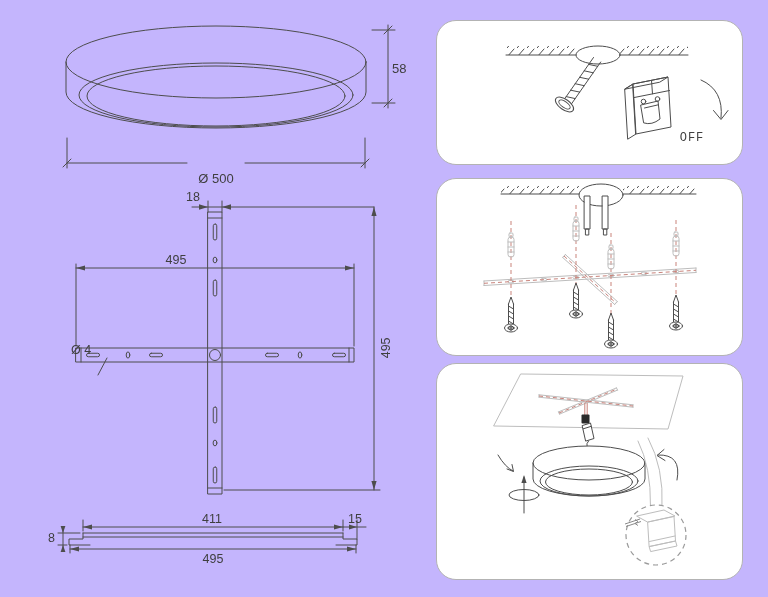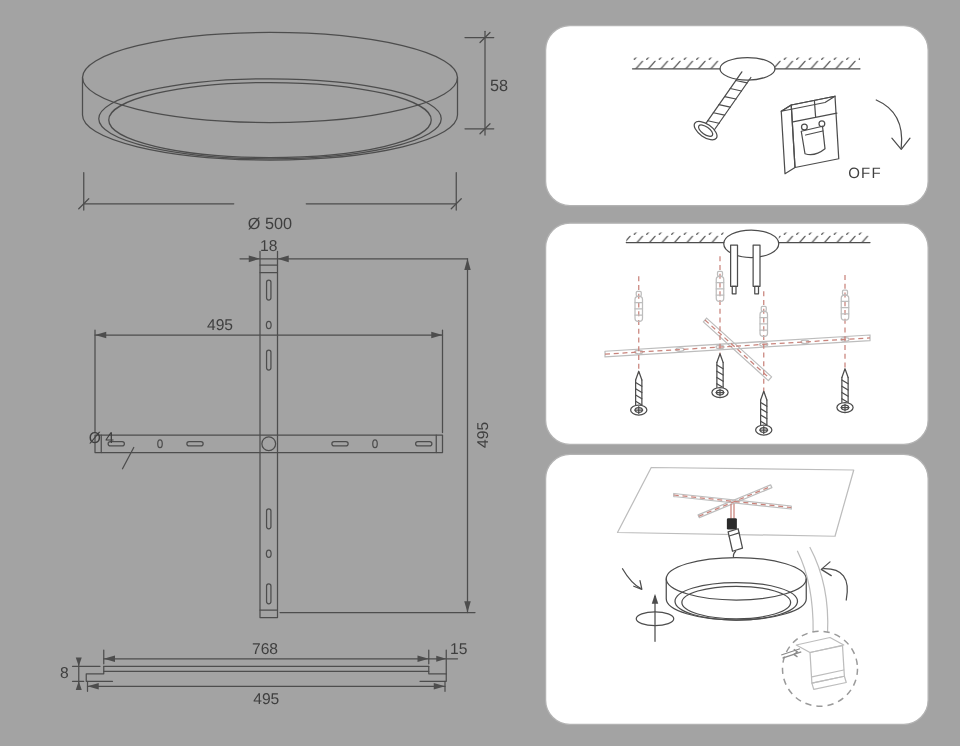--- a/index.html
+++ b/index.html
@@ -1,20 +1,20 @@
 <!DOCTYPE html>
 <html style="--line: #4d4d4d; --light-line: #bdbdbd; --accent-red: #c9837b; --panel-border: #b3b3b3; --text: #3f3f3f;"><head>
 <meta charset="utf-8">
 <style>
   :root{
     --line:#4d4d4d; --light-line:#bdbdbd; --accent-red:#c9837b;
     --panel-border:#b3b3b3; --text:#3f3f3f;
   }
   html,body{margin:0;padding:0;background:#fff;}
-  .sheet{position:relative;width:768px;height:597px;background:#a3a3a3;overflow:hidden;
+  .sheet{position:relative;width:768px;height:597px;background:#c4b5fd;overflow:hidden;
          font-family:"Liberation Sans",sans-serif;}
   .art{position:absolute;left:0;top:0;}
   .panel{position:absolute;border:1.2px solid var(--panel-border);border-radius:20px;background:#fff;}
   .panel svg{position:absolute;left:0;top:0;width:100%;height:100%;}
   .dim{position:absolute;color:var(--text);font-size:12.5px;line-height:1.1;white-space:nowrap;}
   
   .sd{fill:none;stroke:var(--line);stroke-width:1;stroke-linejoin:round;stroke-linecap:round;}
   .sl{fill:none;stroke:var(--light-line);stroke-width:1;stroke-linejoin:round;stroke-linecap:round;}
   .sr{fill:none;stroke:var(--accent-red);stroke-width:1;stroke-dasharray:4 3;}
   .srs{fill:none;stroke:var(--accent-red);stroke-width:1;}
@@ -276,23 +276,23 @@
           <path d="M212.5,182.5 L238.5,177 L240,182 L214,187.5 Z" class="sl"></path>
           <path d="M203,155 L188,160 M204,157.5 L189,162.5" stroke="#8a8a8a" fill="none"></path>
           <path d="M198,155.5 l3,2 l-3,2 l3,2" stroke="#8a8a8a" fill="none"></path>
         </g>
       </g>
     </svg>
   </div>
 
   <div class="dim" style="left:392px;top:62px;font-size:13px;">58</div>
   <div class="dim" style="left:186px;top:172px;width:60px;text-align:center;font-size:13px;">Ø 500</div>
-  <div class="dim" style="left:186px;top:191px;width:36px;text-align:right;">18</div>
+  <div class="dim" style="left:186px;top:191px;width:36px;text-align:left;">18</div>
   <div class="dim" style="left:156px;top:254px;width:40px;text-align:center;">495</div>
   <div class="dim" style="left:367px;top:341px;width:40px;text-align:center;transform:rotate(-90deg);">495</div>
   <div class="dim" style="left:71px;top:344px;">Ø 4</div>
-  <div class="dim" style="left:192px;top:513px;width:40px;text-align:center;">768</div>
-  <div class="dim" style="left:336px;top:513px;width:26px;text-align:center;margin-left:18px;">15</div>
+  <div class="dim" style="left:192px;top:513px;width:40px;text-align:center;">411</div>
+  <div class="dim" style="left:336px;top:513px;width:26px;text-align:right;">15</div>
   <div class="dim" style="left:48px;top:532px;">8</div>
   <div class="dim" style="left:193px;top:553px;width:40px;text-align:center;">495</div>
-  <div class="dim" style="left:672px;top:132px;width:40px;text-align:center;font-size:12px;letter-spacing:1px;">OFF</div>
+  <div class="dim" style="left:672px;top:132px;width:40px;text-align:center;font-size:12px;letter-spacing:1px;font-family:Liberation Mono, monospace;">OFF</div>
 
 </div>
 
 </body></html>

